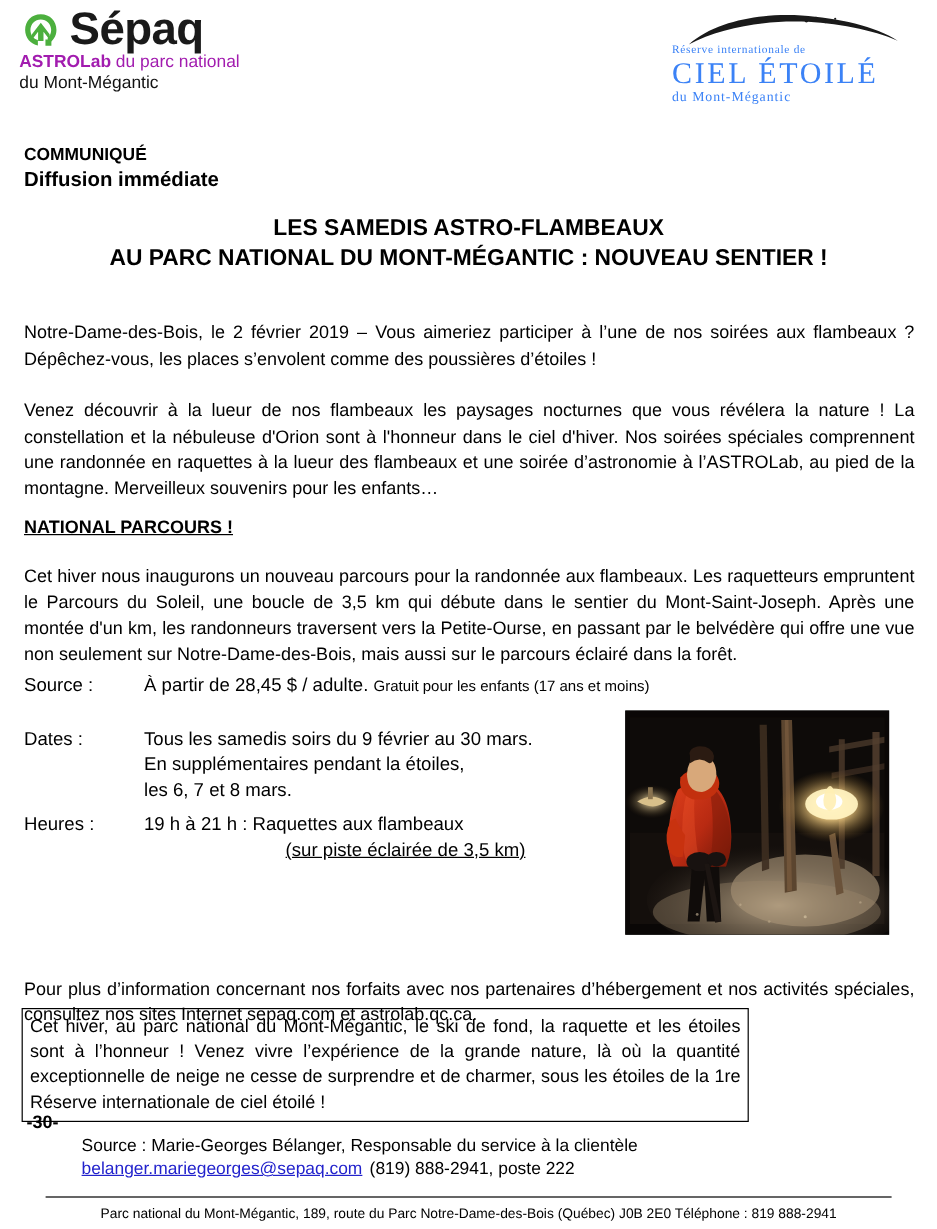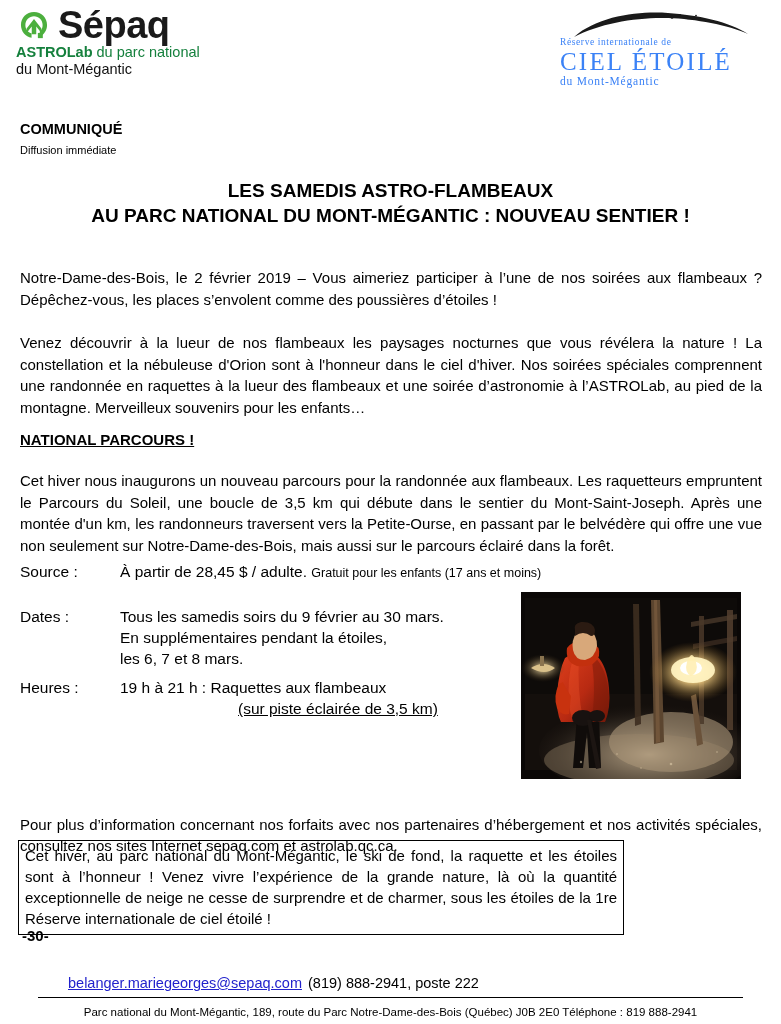--- a/index.html
+++ b/index.html
@@ -48,21 +48,21 @@
     letter-spacing: -0.5px;
     line-height: 1;
     color: #1a1a1a;
   }
   .astro-line1 {
     position: absolute;
     left: 16px;
     top: 44px;
     font-size: 14.5px;
     line-height: 17px;
-    color: #15803d;
+    color: #a21caf;
   }
   .astro-line1 b { font-weight: bold; }
   .astro-line2 {
     position: absolute;
     left: 16px;
     top: 61px;
     font-size: 14.5px;
     line-height: 17px;
     color: #111;
   }
@@ -108,22 +108,23 @@
     left: 20px;
     top: 120px;
     font-size: 14.5px;
     font-weight: bold;
     line-height: 18px;
   }
   .diffusion {
     position: absolute;
     left: 20px;
     top: 141px;
-    font-size: 11px;
+    font-size: 17px;
     line-height: 18px;
+    font-weight: bold;
   }
 
   
   .title-block {
     position: absolute;
     left: 20px;
     top: 178px;
     width: 741px;
     text-align: center;
     font-size: 19px;
@@ -235,21 +236,20 @@
     left: 68px;
     top: 946px;
     font-size: 14.5px;
     line-height: 19px;
   }
   .email-link {
     color: #2222cc;
     text-decoration: underline;
     display: inline-block;
     width: 240px;
-    margin-top: 28px;
   }
   .hr-footer {
     position: absolute;
     left: 38px;
     top: 997px;
     width: 705px;
     height: 1px;
     background: #000;
   }
   .footer-address {
@@ -421,20 +421,21 @@
     </svg>
   </div>
 
   <p class="p-info">Pour plus d’information concernant nos forfaits avec nos partenaires d’hébergement et nos activités spéciales, consultez nos sites Internet sepaq.com et astrolab.qc.ca.</p>
 
   <div class="callout">Cet hiver, au parc national du Mont-Mégantic, le ski de fond, la raquette et les étoiles sont à l’honneur ! Venez vivre l’expérience de la grande nature, là où la quantité exceptionnelle de neige ne cesse de surprendre et de charmer, sous les étoiles de la 1re Réserve internationale de ciel étoilé !</div>
 
   <div class="dash30">-30-</div>
 
   <div class="source-block">
+    <div>Source : Marie-Georges Bélanger, Responsable du service à la clientèle</div>
     <div>
       <a class="email-link" href="#">belanger.mariegeorges@sepaq.com</a><span>(819) 888-2941, poste 222</span>
     </div>
   </div>
 
   <div class="hr-footer"></div>
   <div class="footer-address">Parc national du Mont-Mégantic, 189, route du Parc Notre-Dame-des-Bois (Québec) J0B 2E0 Téléphone : 819 888-2941</div>
 
 </div>
 

